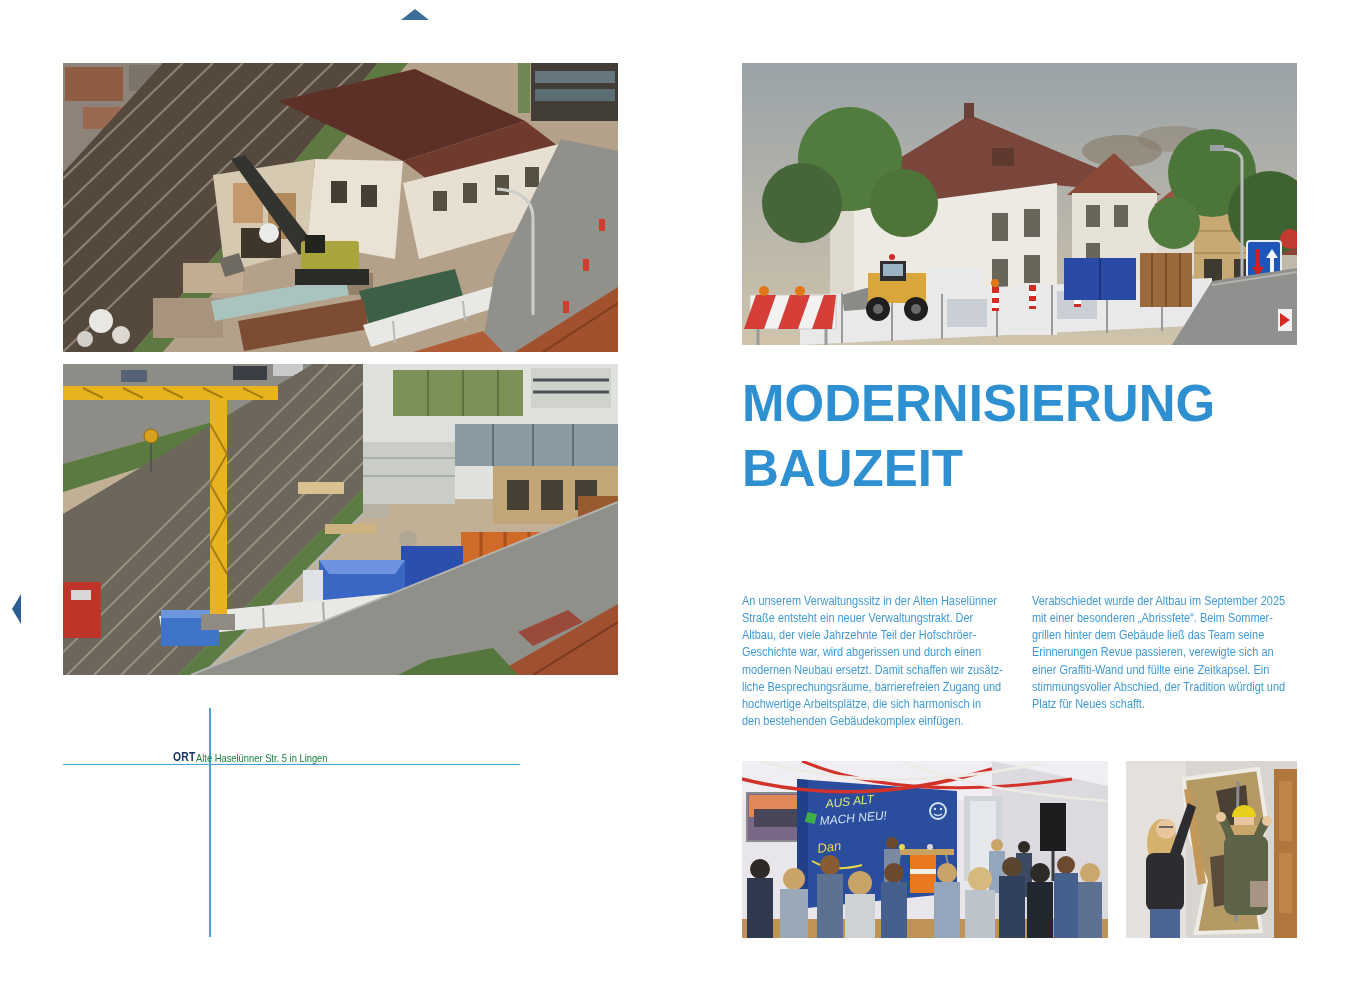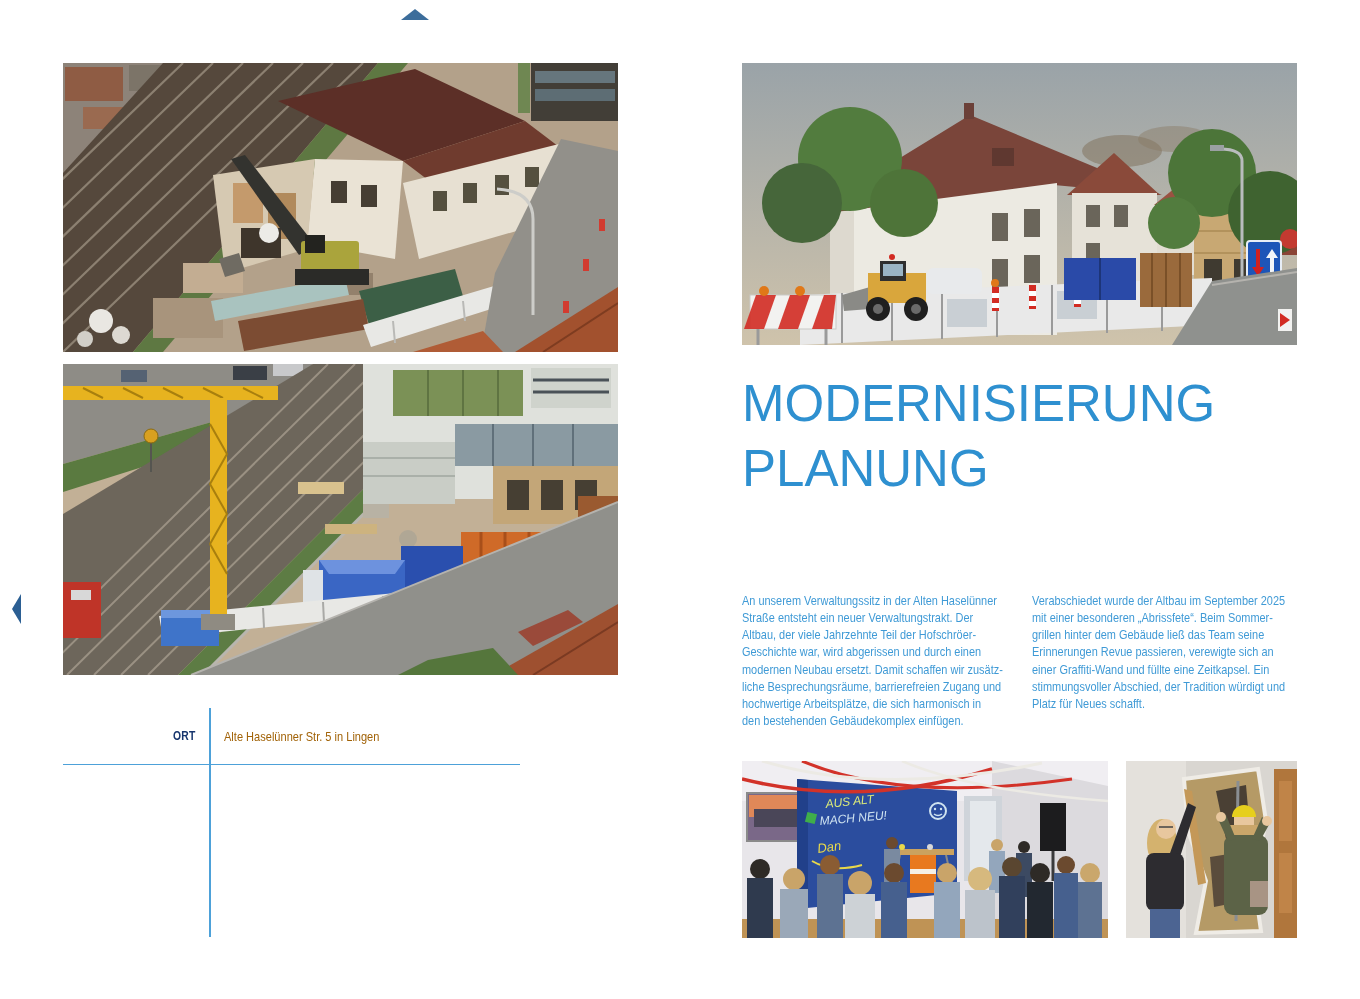--- a/index.html
+++ b/index.html
@@ -12,33 +12,33 @@
   .p4{left:742px;top:761px;width:366px;height:177px}
   .p5{left:1126px;top:761px;width:171px;height:177px}
   .photo svg{display:block;width:100%;height:100%}
   .nav-up{position:absolute;left:401px;top:9px;width:0;height:0;
     border-left:14px solid transparent;border-right:14px solid transparent;
     border-bottom:11px solid #3c6d9b;cursor:pointer}
   .nav-prev{position:absolute;left:12px;top:594px;width:0;height:0;
     border-top:15px solid transparent;border-bottom:15px solid transparent;
     border-right:9px solid #2b5f93;cursor:pointer}
   .headline{position:absolute;left:742px;top:371px;margin:0;color:#2e90d0;
-    font-size:51px;font-weight:normal;line-height:65px;letter-spacing:0}
+    font-size:51px;font-weight:bold;line-height:65px;letter-spacing:0}
   .hl{display:block;white-space:nowrap}
   .col{position:absolute;top:592px;width:420px;margin:0;color:#3f9ad6;
     font-size:13.2px;line-height:17.15px;white-space:pre-line;
     transform:scaleX(.83);transform-origin:0 0}
   .col1{left:742px}.col2{left:1032px}
   .facts{position:absolute;left:63px;top:708px;width:457px;height:229px}
   .vrule{position:absolute;left:146px;top:0;width:2px;height:229px;background:#4da1d9}
-  .frow{display:flex;align-items:center;height:57.25px;border-bottom:1px solid #4da1d9;box-sizing:border-box}
+  .frow{display:flex;align-items:flex-end;height:57.25px;border-bottom:1px solid #4da1d9;box-sizing:border-box}
   .frow.last{border-bottom:none}
   .flabel{width:133px;text-align:right;color:#16356d;font-weight:bold;font-size:12.2px}
   .flabel span{display:inline-block;transform:scaleX(.85);transform-origin:100% 50%;letter-spacing:.3px}
-  .fvalue{margin-left:28px;color:#a16207;font-size:13px}
+  .fvalue{color:#15803d;font-size:11px}
   .fvalue span{display:inline-block;transform:scaleX(.85);transform-origin:0 50%}
 </style>
 </head>
 <body>
 
 <div class="page">
 
   <div class="nav-up" title=""></div>
   <div class="nav-prev" title=""></div>
 
@@ -362,21 +362,21 @@
         <polygon points="470,218 555,205 555,282 430,282" fill="#8f918e"></polygon>
         <line x1="470" y1="222" x2="555" y2="209" stroke="#b5b3ae" stroke-width="2"></line>
         <rect x="536" y="246" width="14" height="22" fill="#f2f2f0"></rect>
         <polygon points="538,250 548,257 538,264" fill="#d22b22"></polygon>
       </g>
     </svg>
   </figure>
 
   <h1 class="headline">
     <span class="hl">MODERNISIERUNG</span>
-    <span class="hl">PLANUNG</span>
+    <span class="hl">BAUZEIT</span>
   </h1>
 
   <p class="col col1">An unserem Verwaltungssitz in der Alten Haselünner
 Straße entsteht ein neuer Verwaltungstrakt. Der
 Altbau, der viele Jahrzehnte Teil der Hofschröer-
 Geschichte war, wird abgerissen und durch einen
 modernen Neubau ersetzt. Damit schaffen wir zusätz-
 liche Besprechungsräume, barrierefreien Zugang und
 hochwertige Arbeitsplätze, die sich harmonisch in
 den bestehenden Gebäudekomplex einfügen.</p>

